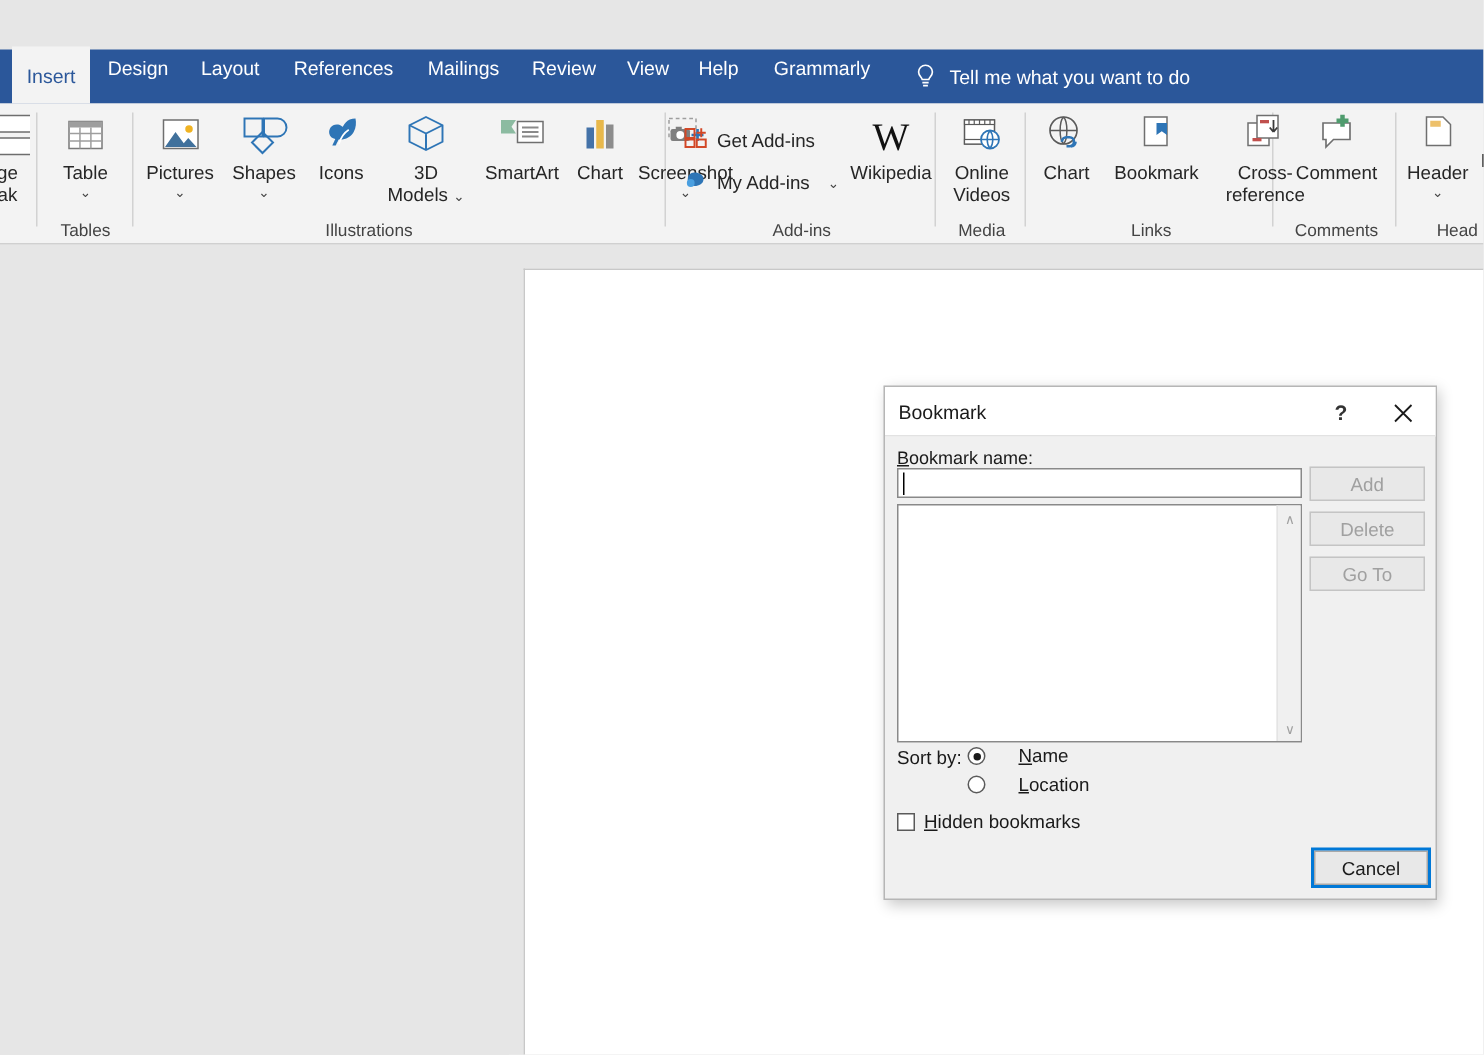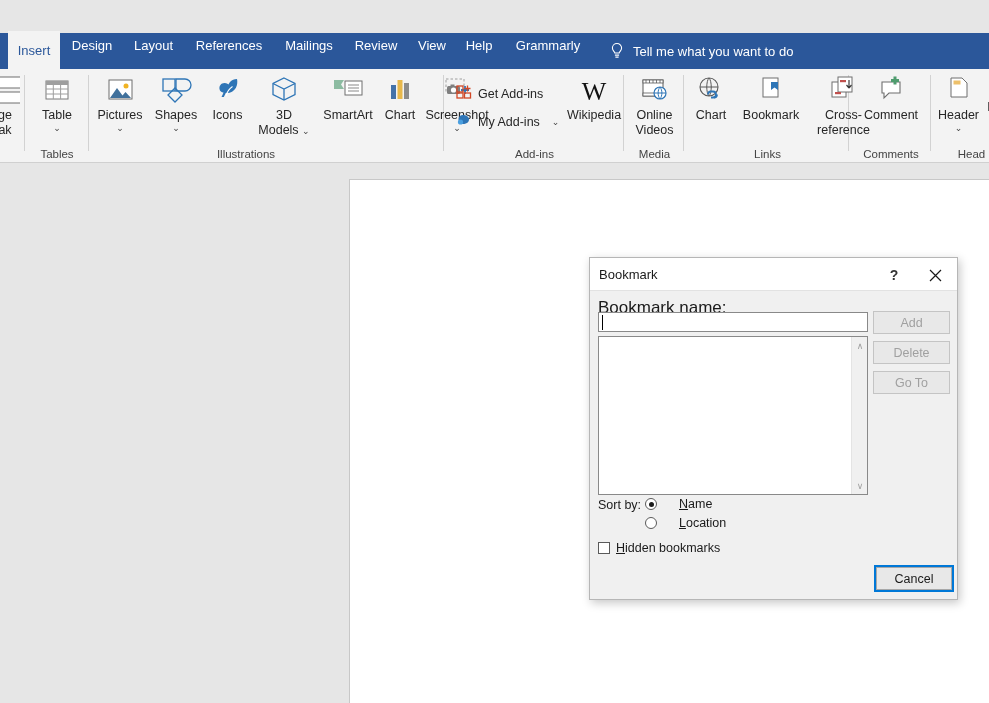--- a/index.html
+++ b/index.html
@@ -86,21 +86,21 @@
   }
   .dlg-title .t {
     position: absolute; left: 9px; top: 9px; font-size: 13px; color: #1a1a1a;
   }
   .dlg-help { position: absolute; right: 53px; top: 7px; width: 20px; height: 20px;
     display:flex; align-items:center; justify-content:center; font-size: 14px;
     color: #333; cursor: pointer; font-weight: bold; }
   .dlg-close { position: absolute; right: 12px; top: 7px; width: 20px; height: 20px;
     display:flex; align-items:center; justify-content:center; cursor: pointer; }
 
-  .lbl-bm { position: absolute; left: 8px; top: 40px; font-size: 17px; }
+  .lbl-bm { position: absolute; left: 8px; top: 40px; font-size: 12px; }
   .u { text-decoration: underline; }
 
   .bm-input {
     position: absolute; left: 8px; top: 54px; width: 270px; height: 20px;
     background: #ffffff; border: 1px solid #898989;
   }
   .caretbar {
     position: absolute; left: 3px; top: 2px; width: 1px; height: 15px;
     background: #000000;
   }

